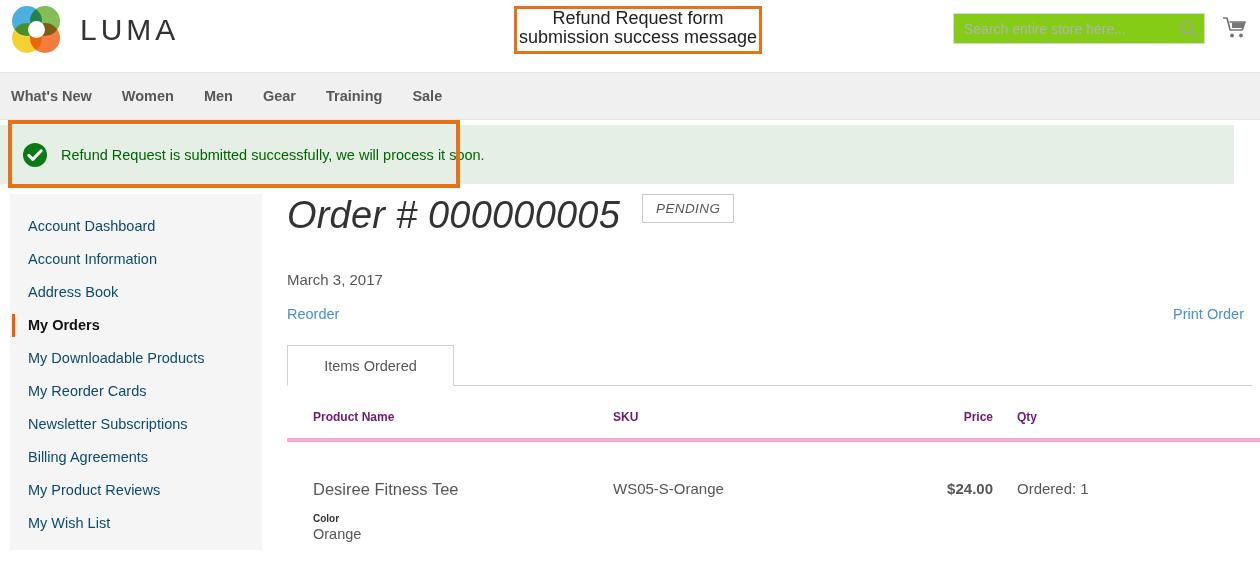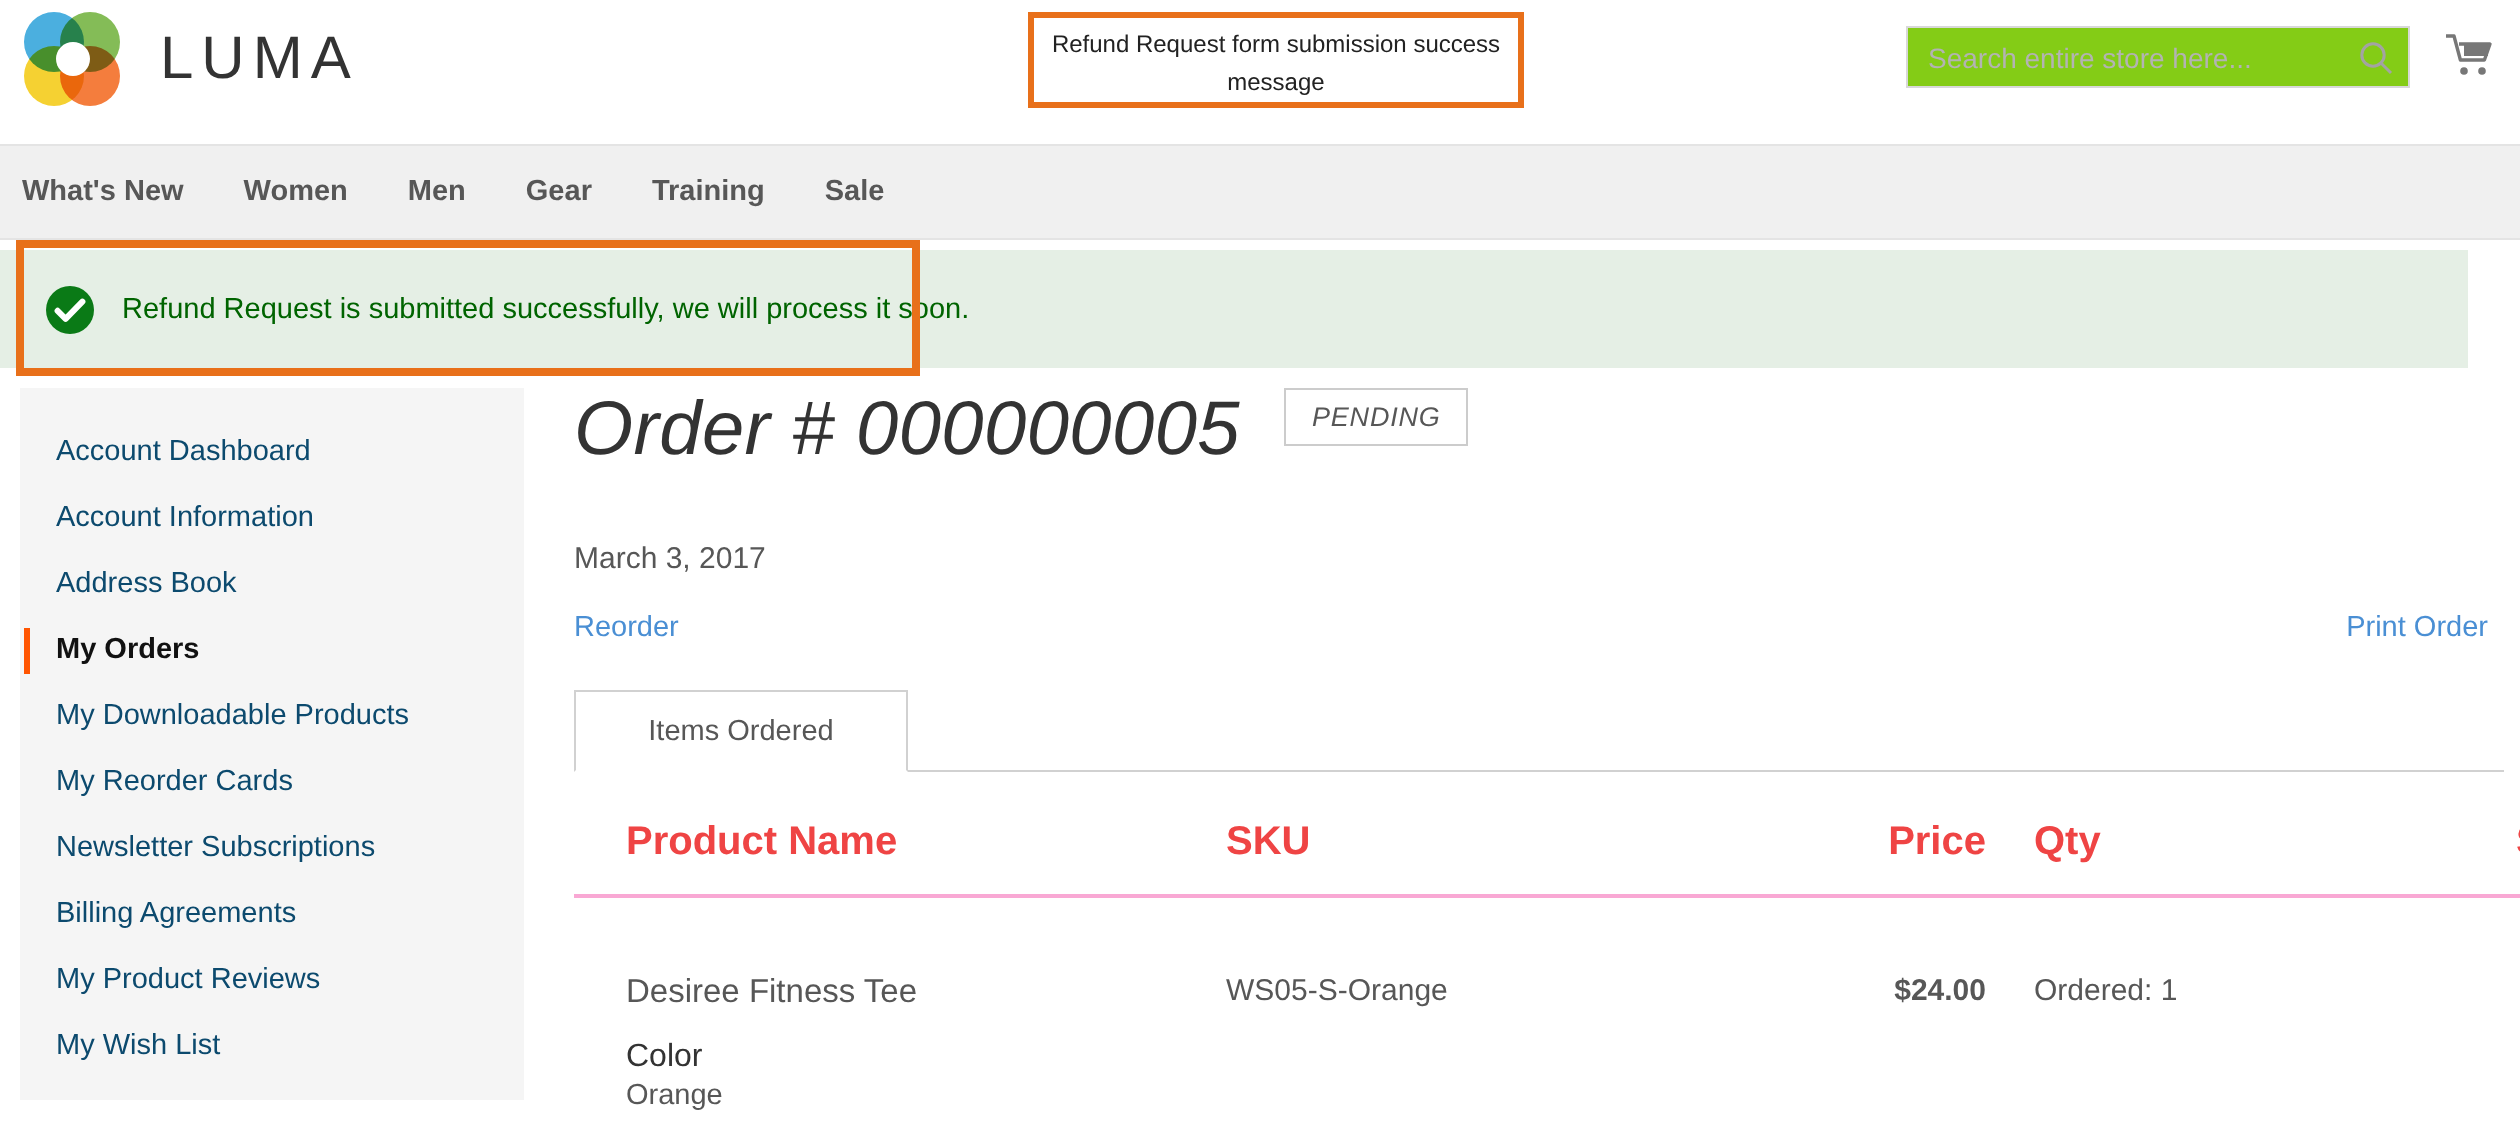--- a/index.html
+++ b/index.html
@@ -72,24 +72,24 @@
   
   .callout {
     position: absolute;
     left: 514px;
     top: 6px;
     width: 248px;
     height: 48px;
     border: 3px solid #e8701a;
     background: #ffffff;
     display: flex;
-    align-items: flex-end;
+    align-items: flex-start;
     justify-content: center;
     text-align: center;
-    font-size: 12px;
+    font-size: 18px;
     line-height: 19px;
     color: #222222;
     box-sizing: border-box;
   }
 
   .search-wrap {
     position: absolute;
     right: 55px;
     top: 13px;
     width: 252px;
@@ -317,41 +317,41 @@
   }
 
   
   .items-table {
     width: 965px;
     border-collapse: collapse;
     margin-top: 25px;
     table-layout: fixed;
   }
   .items-table th {
-    font-size: 20px;
-    color: #ef4444;
+    font-size: 12px;
+    color: #701a75;
     font-weight: bold;
     padding: 0 0 14px 0;
-    border-bottom: 2px solid #f9a8d4;
+    border-bottom: 4px solid #f9a8d4;
     text-align: left;
   }
   .items-table td {
     padding: 38px 0 0 0;
     vertical-align: top;
     font-size: 15px;
     color: #575757;
   }
   .col-name   { width: 300px; padding-left: 26px !important; }
   .col-sku    { width: 230px; }
   .col-price  { width: 150px; text-align: right !important; padding-right: 24px !important; }
   .col-qty    { width: 150px; text-align: left; padding-right: 36px !important; }
   .col-sub    { width: 135px; text-align: right !important; padding-right: 22px !important; }
 
   .prod-name { font-size: 16.5px; color: #575757; }
-  .opt-label { font-weight: normal; color: #333333; font-size: 16px; margin-top: 14px; }
+  .opt-label { font-weight: bold; color: #333333; font-size: 10px; margin-top: 14px; }
   .opt-value { color: #575757; font-size: 14.5px; margin-top: 2px; }
   .price-cell, .sub-cell { font-weight: bold; color: #575757; font-size: 16.5px; }
   .qty-cell { font-size: 14.5px; color: #575757; }
 </style>
 </head>
 <body>
 
 <div class="page">
 
   <div class="header">

